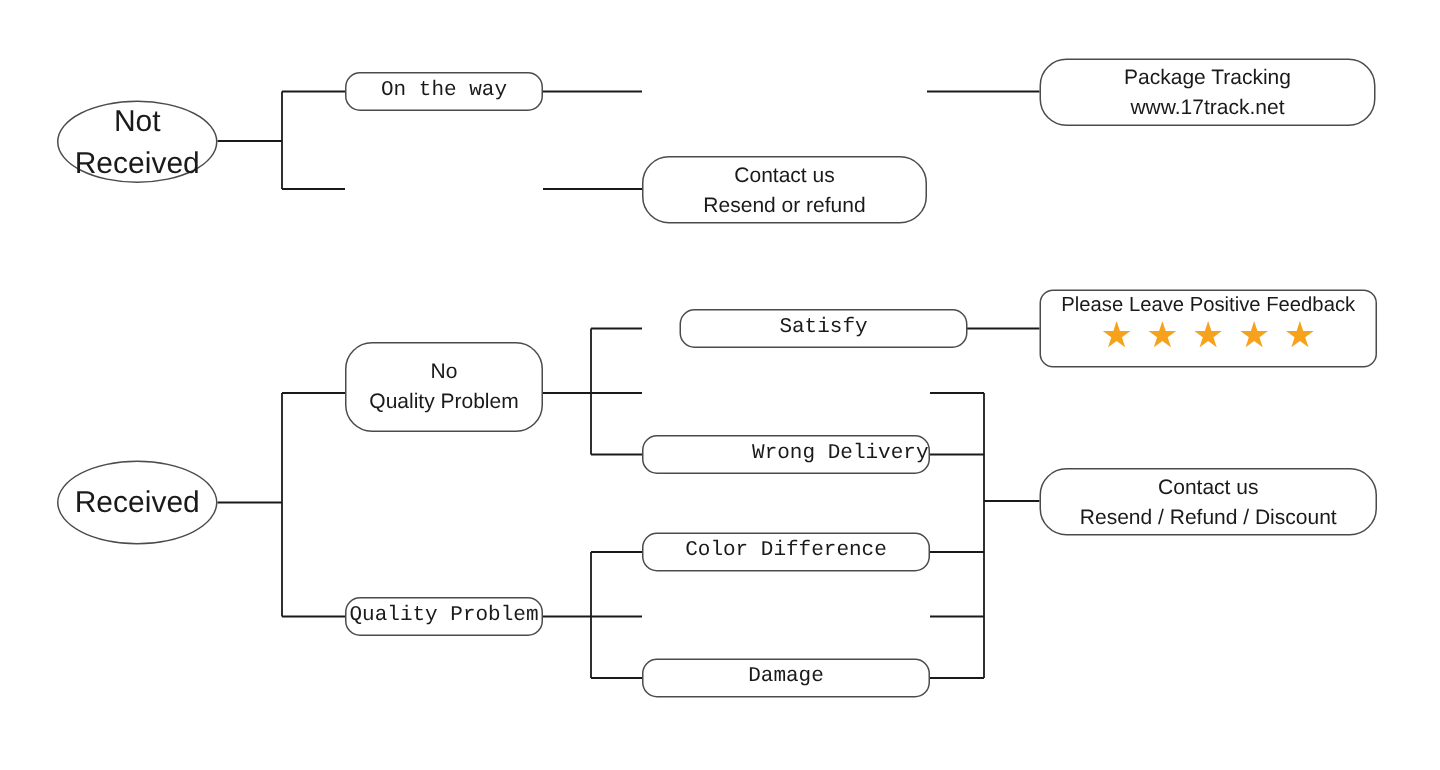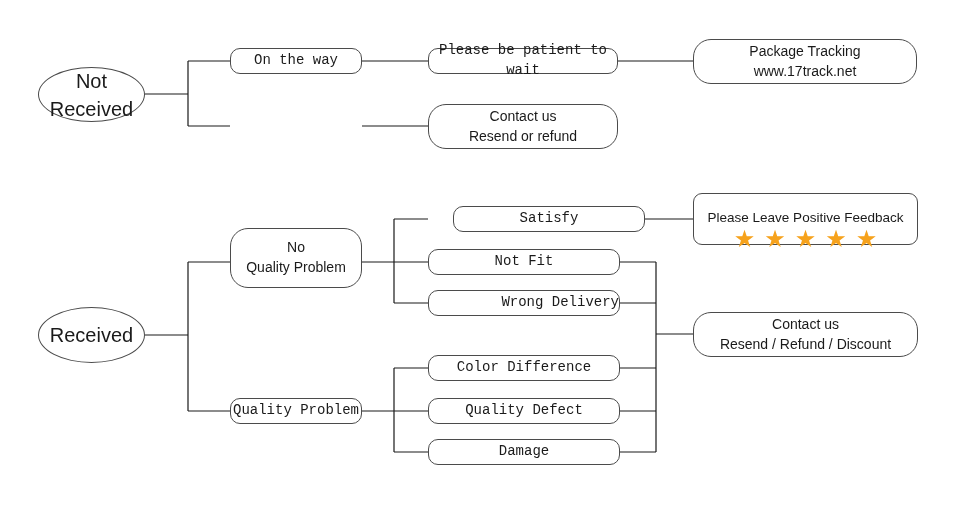--- a/index.html
+++ b/index.html
@@ -50,21 +50,21 @@
   .bigbox {
     border-radius: 18px;
   }
   .ellipse {
     border-radius: 50%;
     font-size: 20px;
   }
   .feedback {
     border-radius: 9px;
     justify-content: flex-start;
-    padding-top: 15px;
+    padding-top: 0;
   }
   .feedback .lbl {
     font-size: 13.5px;
     line-height: 1.3;
   }
   .stars {
     display: flex;
     gap: 9px;
     justify-content: center;
     align-items: center;
@@ -94,23 +94,20 @@
 
   <div class="node ellipse" style="left:38px; top:67px; width:107px; height:55px;">
     <span class="lbl">Not
 Received</span>
   </div>
 
   <div class="node box" style="left:230px; top:48px; width:132px; height:26px;">
     <span class="lbl">On the way</span>
   </div>
 
-  <div class="node box" style="left:428px; top:48px; width:190px; height:26px;">
-    <span class="lbl">Please be patient to wait</span>
-  </div>
 
   <div class="node bigbox" style="left:693px; top:39px; width:224px; height:45px;">
     <span class="lbl">Package Tracking
 www.17track.net</span>
   </div>
 
 
   <div class="node bigbox" style="left:428px; top:104px; width:190px; height:45px;">
     <span class="lbl">Contact us
 Resend or refund</span>
@@ -122,23 +119,20 @@
 
   <div class="node bigbox" style="left:230px; top:228px; width:132px; height:60px;">
     <span class="lbl">No
 Quality Problem</span>
   </div>
 
   <div class="node box" style="left:428px; top:206px; width:192px; height:26px;margin-left:25px;">
     <span class="lbl">Satisfy</span>
   </div>
 
-  <div class="node box" style="left:428px; top:249px; width:192px; height:26px;">
-    <span class="lbl">Not Fit</span>
-  </div>
 
   <div class="node box" style="left:428px; top:290px; width:192px; height:26px;align-items:flex-end;">
     <span class="lbl">Wrong Delivery</span>
   </div>
 
   <div class="node feedback" style="left:693px; top:193px; width:225px; height:52px;">
     <span class="lbl">Please Leave Positive Feedback</span>
     <div class="stars">
         <span class="star" style="color: rgb(246, 162, 28);">★</span>
         <span class="star" style="color: rgb(246, 162, 28);">★</span>
@@ -154,21 +148,18 @@
   </div>
 
   <div class="node box" style="left:230px; top:398px; width:132px; height:26px;">
     <span class="lbl">Quality Problem</span>
   </div>
 
   <div class="node box" style="left:428px; top:355px; width:192px; height:26px;">
     <span class="lbl">Color Difference</span>
   </div>
 
-  <div class="node box" style="left:428px; top:398px; width:192px; height:26px;">
-    <span class="lbl">Quality Defect</span>
-  </div>
 
   <div class="node box" style="left:428px; top:439px; width:192px; height:26px;">
     <span class="lbl">Damage</span>
   </div>
 
 </div>
 
 </body></html>

